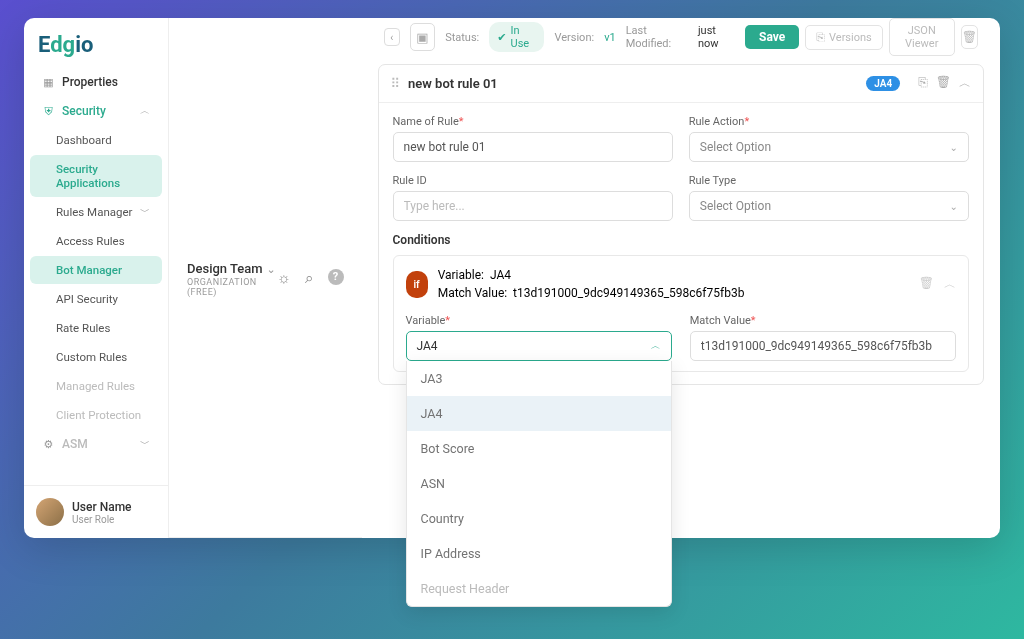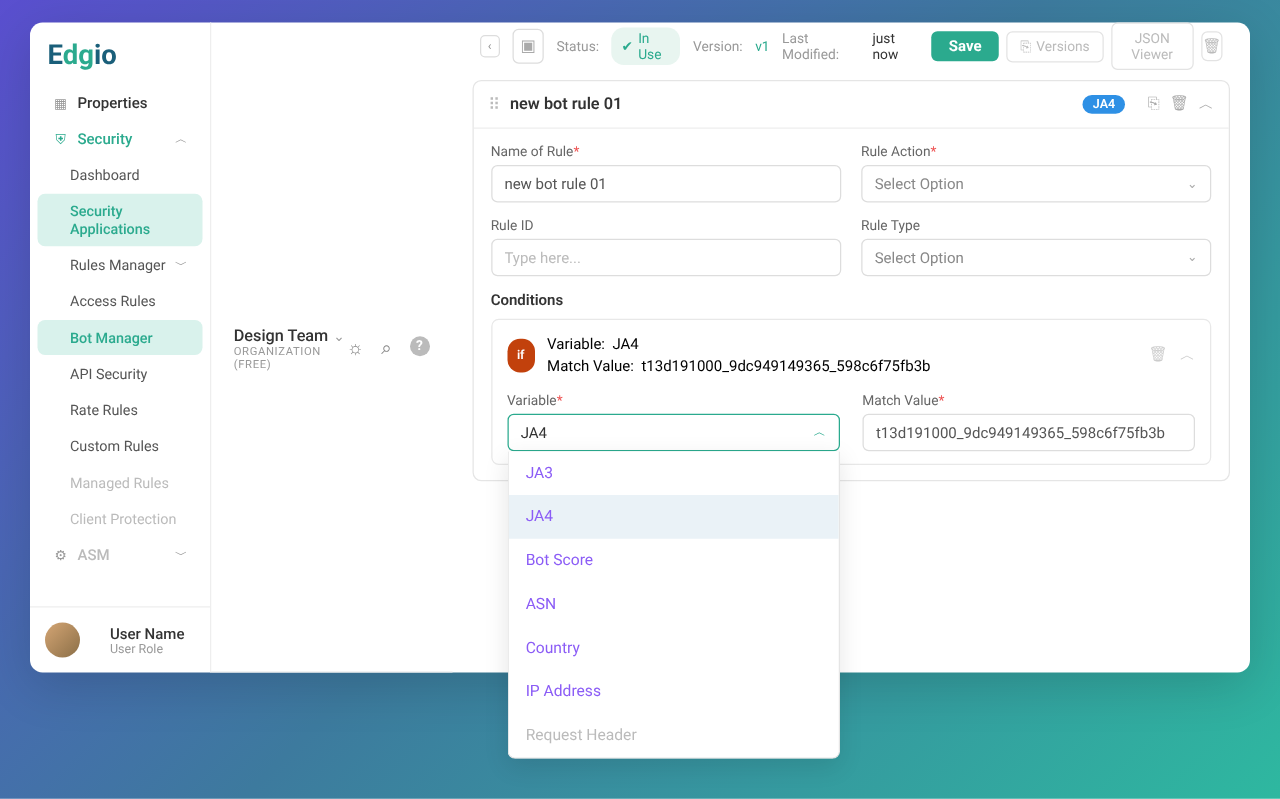--- a/index.html
+++ b/index.html
@@ -13,21 +13,21 @@
 .nav-item.section{font-weight:500;color:#333}
 .nav-item.expanded{color:#2baa8e;font-weight:500}
 .nav-item.active{background:#d9f2ec;color:#2baa8e;font-weight:500}
 .nav-item.sub{padding-left:26px;font-size:11.5px}
 .nav-item.sub.active{background:#d9f2ec;color:#2baa8e}
 .nav-item.sub.highlighted{color:#2baa8e;font-weight:500}
 .nav-item.muted{color:#bbb}
 .chev{margin-left:auto;font-size:10px;color:#999}
 .icon{width:13px;height:13px;display:inline-flex;align-items:center;justify-content:center;font-size:11px;color:#999}
 .nav-item.expanded .icon{color:#2baa8e}
-.user-box{display:flex;align-items:center;gap:24px;padding:12px;border-top:1px solid #eee}
+.user-box{display:flex;align-items:center;gap:8px;padding:12px;border-top:1px solid #eee}
 .avatar{width:28px;height:28px;border-radius:50%;background:linear-gradient(135deg,#d4a574,#8b6f47);flex-shrink:0}
 .user-name{font-size:12px;font-weight:500;color:#333}
 .user-role{font-size:10px;color:#999}
 .main{flex:1;display:flex;flex-direction:row;overflow:visible;position:relative}
 .topbar{display:flex;align-items:center;padding:10px 18px;border-bottom:1px solid #eee}
 .team-name{font-size:13px;font-weight:500;color:#333}
 .team-sub{font-size:9px;color:#999;letter-spacing:.5px}
 .top-icons{margin-left:auto;display:flex;gap:14px;color:#888;font-size:15px}
 .content{padding:0 16px;overflow:visible;position:relative}
 .rule-header{display:flex;align-items:center;gap:10px;padding:0 6px 8px;color:#999;font-size:11px}
@@ -57,21 +57,21 @@
 .section-title{font-size:12px;font-weight:600;color:#333;margin:4px 0 8px}
 .cond-box{border:1px solid #e8e8e8;border-radius:6px;padding:10px 12px;overflow:visible}
 .cond-summary{display:flex;align-items:center;gap:10px;font-size:12px}
 .if-badge{background:#c2410c;color:#fff;font-size:10px;font-weight:600;padding:8px 8px;border-radius:10px}
 .cond-text{line-height:1.5}
 .cond-icons{margin-left:auto;display:flex;gap:10px;color:#ccc;font-size:12px}
 .cond-form{display:flex;gap:18px;margin-top:12px;position:relative}
 .cond-col{flex:1;position:relative}
 .select-open{border:1.5px solid #2baa8e;color:#333}
 .dropdown{position:absolute;top:100%;left:0;right:0;background:#fff;border:1px solid #e5e5e5;border-top:none;border-radius:0 0 6px 6px;box-shadow:0 6px 20px rgba(0,0,0,.1);z-index:100;max-height:260px;overflow:hidden}
-.dd-item{padding:10px 14px;font-size:12.5px;color:#8b5cf6;cursor:pointer}
+.dd-item{padding:10px 14px;font-size:12.5px;color:#737373;cursor:pointer}
 .dd-item.selected{background:#eaf2f7}
 .dd-item.disabled{color:#bbb}
 </style>
 </head>
 <body>
 
 <div class="app">
   <div class="sidebar">
     <div class="logo">
       <span class="e1">E</span><span class="dg">dg</span><span class="io">io</span>

